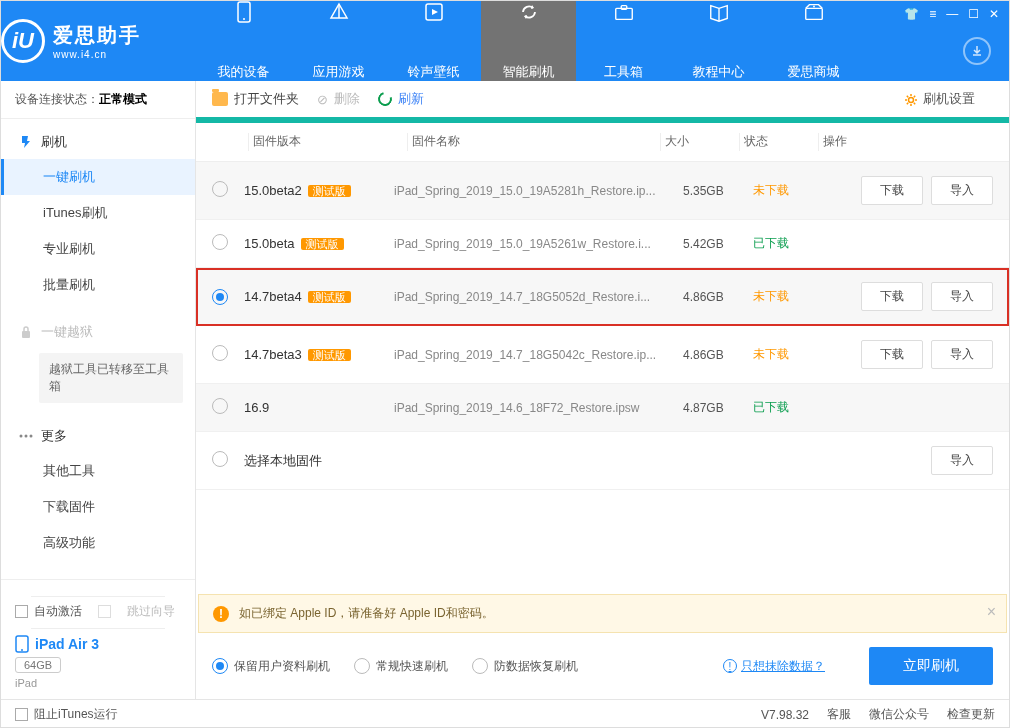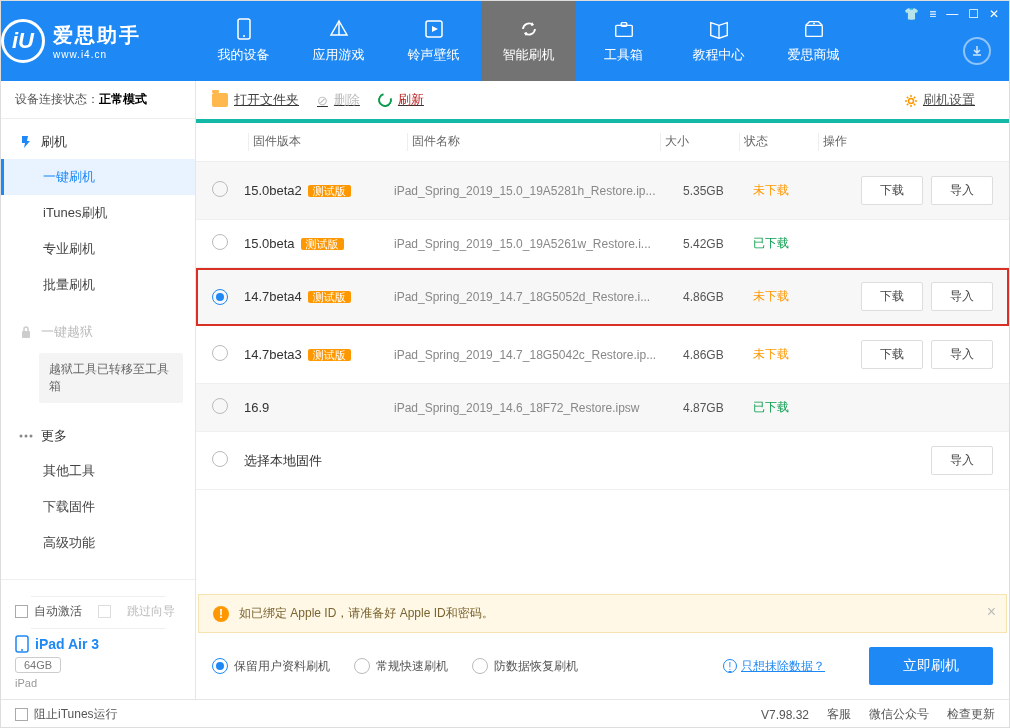--- a/index.html
+++ b/index.html
@@ -4,21 +4,21 @@
 <style>
 * { box-sizing: border-box; margin: 0; padding: 0; }
 body { font-family: "Microsoft YaHei", Arial, sans-serif; font-size: 12px; color: #333; background: #fff; width: 1010px; height: 728px; overflow: hidden; border: 1px solid #ddd; }
 .header { background: #1e88f5; height: 80px; display: flex; align-items: stretch; position: relative; }
 .logo-area { width: 195px; display: flex; align-items: center; }
 .logo-circle { width: 44px; height: 44px; border: 3px solid #fff; border-radius: 50%; display: flex; align-items: center; justify-content: center; color: #fff; font-weight: bold; font-size: 22px; font-style: italic; }
 .logo-text { color: #fff; margin-left: 8px; }
 .logo-title { font-size: 20px; font-weight: bold; letter-spacing: 2px; }
 .logo-sub { font-size: 10px; letter-spacing: 1px; }
 .nav { display: flex; }
-.nav-item { width: 95px; display: flex; flex-direction: column; align-items: center; justify-content: center; color: #fff; font-size: 13px; cursor: pointer; }
+.nav-item { width: 95px; display: flex; flex-direction: column; align-items: center; justify-content: space-between; color: #fff; font-size: 13px; cursor: pointer; }
 .nav-item.active { background: #737373; }
 .nav-icon { width: 22px; height: 22px; margin-bottom: 6px; display: flex; align-items: center; justify-content: center; }
 .header-right { position: absolute; right: 10px; top: 0; display: flex; flex-direction: column; align-items: flex-end; height: 100%; justify-content: space-between; padding: 6px 0 16px; }
 .win-controls { display: flex; gap: 10px; color: #fff; font-size: 12px; }
 .win-controls span { cursor: pointer; }
 .dl-circle { width: 28px; height: 28px; border: 2px solid rgba(255,255,255,.5); border-radius: 50%; display: flex; align-items: center; justify-content: center; color: rgba(255,255,255,.8); margin-right: 8px; }
 .body { display: flex; height: 618px; }
 .sidebar { width: 195px; border-right: 1px solid #e5e5e5; display: flex; flex-direction: column; }
 .conn-status { padding: 10px 14px; font-size: 12px; color: #555; border-bottom: 1px solid #eee; }
 .conn-status b { color: #000; }
@@ -30,21 +30,21 @@
 .side-item.boxed { background: #f4f4f4; margin: 4px 12px 4px 38px; padding: 8px 10px; font-size: 12px; color: #666; border-radius: 2px; }
 .side-head.dim { color: #bbb; }
 .side-divider { border-top: 1px solid #eee; margin: 6px 16px; }
 .sidebar-bottom { margin-top: auto; border-top: 1px solid #eee; padding: 10px 14px; }
 .chk-row { display: flex; align-items: center; gap: 6px; color: #555; margin-bottom: 8px; }
 .chk-row .dim { color: #bbb; margin-left: 10px; }
 .device-name { color: #1e88f5; font-size: 14px; font-weight: bold; display: flex; align-items: center; gap: 6px; }
 .storage-badge { border: 1px solid #ccc; border-radius: 3px; padding: 1px 8px; font-size: 11px; color: #777; display: inline-block; margin-top: 4px; }
 .device-sub { color: #999; font-size: 11px; margin-top: 4px; }
 .main { flex: 1; display: flex; flex-direction: column; }
-.toolbar { height: 42px; border-bottom: 4px solid #14b8a6; display: flex; align-items: center; padding: 0 16px; text-decoration: underline; }
+.toolbar { height: 42px; border-bottom: 6px solid #14b8a6; display: flex; align-items: center; padding: 0 16px; }
 .tb-btn { display: flex; align-items: center; gap: 6px; margin-right: 18px; font-size: 13px; color: #444; cursor: pointer; }
 .tb-btn.dim { color: #bbb; }
 .folder-ic { width: 16px; height: 14px; background: #ffb84d; border-radius: 2px; position: relative; }
 .folder-ic::before { content: ''; position: absolute; top: -3px; left: 0; width: 7px; height: 3px; background: #ffb84d; border-radius: 1px; }
 .refresh-ic { width: 14px; height: 14px; border: 2px solid #0a9d4e; border-radius: 50%; border-top-color: transparent; transform: rotate(30deg); position: relative; }
 .spacer { flex: 1; }
 .gear-ic { width: 14px; height: 14px; color: #ff9800; }
 .settings-btn { color: #555; }
 .thead { display: flex; padding: 10px 16px 10px 16px; background: #fff; border-bottom: 1px solid #eee; color: #666; font-size: 12px; }
 .col-radio { width: 32px; }
@@ -254,21 +254,21 @@
       <div class="tb-btn">
         <span class="folder-ic"></span>
         <span>打开文件夹</span>
       </div>
       <div class="tb-btn dim">
         <span>⊘</span>
         <span>删除</span>
       </div>
       <div class="tb-btn">
         <span class="refresh-ic"></span>
-        <span style="color:#b91c1c">刷新</span>
+        <span style="color:#3b82f6">刷新</span>
       </div>
       <div class="spacer"></div>
       <div class="tb-btn settings-btn">
         <span class="gear-ic">
             <svg width="16" height="16" viewBox="0 0 16 16">
               <circle cx="8" cy="8" r="2.5" fill="none" stroke="#ff9800" stroke-width="1.5"></circle>
               <path d="M8 2v2M8 12v2M2 8h2M12 8h2M3.8 3.8l1.4 1.4M10.8 10.8l1.4 1.4M3.8 12.2l1.4-1.4M10.8 5.2l1.4-1.4" stroke="#ff9800" stroke-width="1.5"></path>
             </svg>
           </span>
         <span>刷机设置</span>

